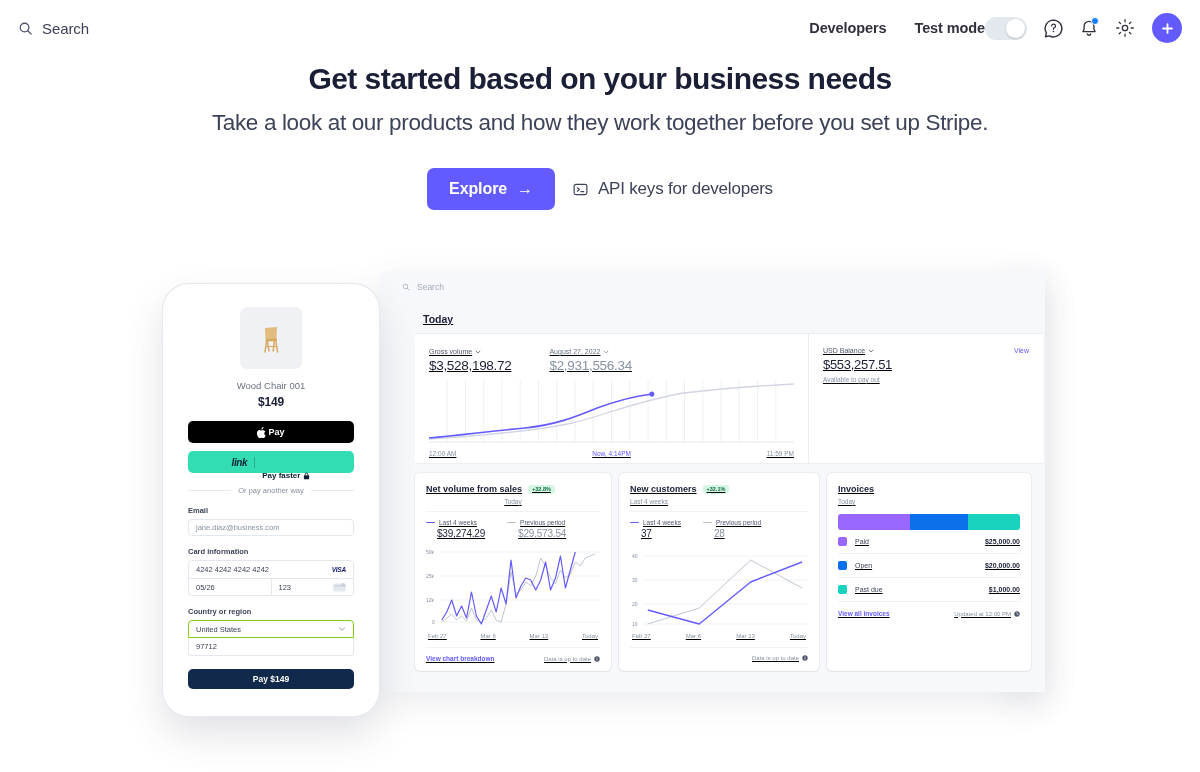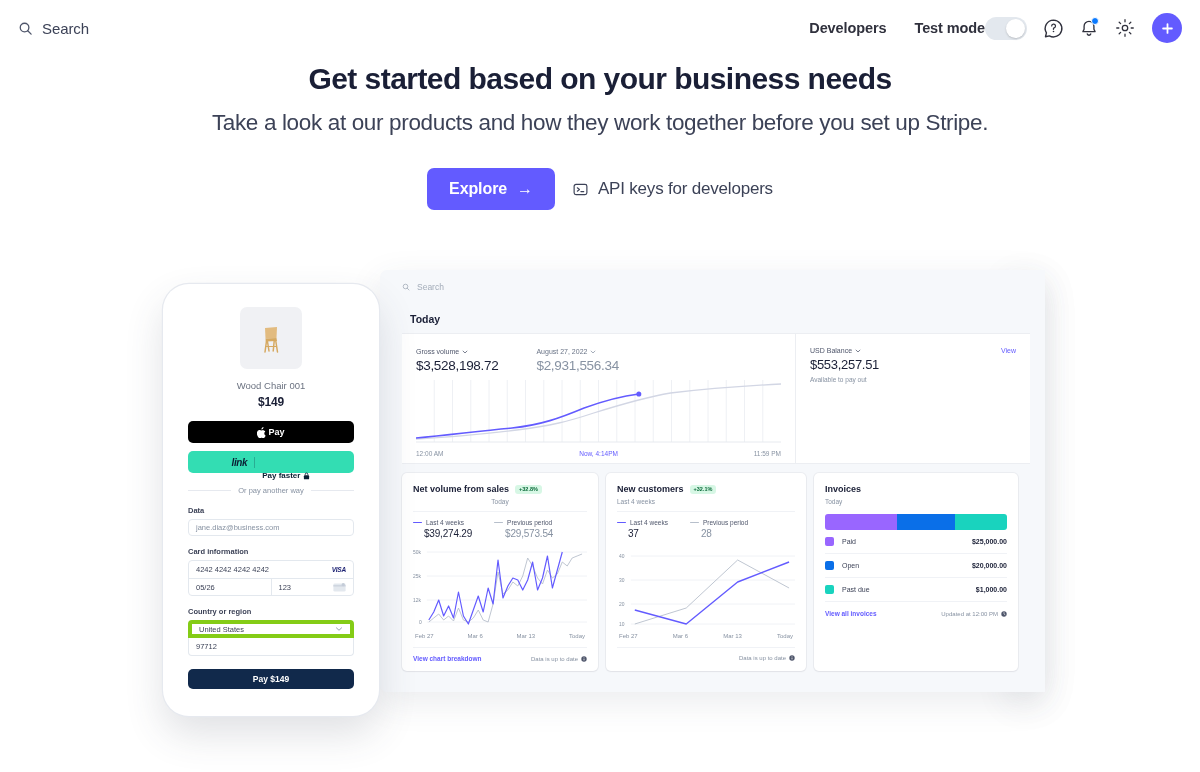--- a/index.html
+++ b/index.html
@@ -47,21 +47,21 @@
 
   
   .dash {
     position:absolute; left:380px; top:0px; width:665px; height:422px;
     background:#f6f8fb; border-top-left-radius:7px; border-bottom-left-radius:7px;
     box-shadow: 0 10px 34px rgba(60,66,87,.10);
     overflow:hidden;
   }
   .dash-search { display:flex; align-items:center; gap:7px; padding:12px 0 0 22px; }
   .dash-search .t { font-size:8.5px; color:#a3acb9; }
-  .dash-body { position:absolute; left:22px; top:37px; width:628px; }
+  .dash-body { position:absolute; left:35px; top:37px; width:628px;text-decoration:underline; }
   .dash-today { font-size:10.5px; font-weight:700; color:#1a1f36; padding:6px 0 8px 8px; }
 
   .panel-row { display:flex; background:#fff; border-top:1px solid #eceef2; border-bottom:1px solid #eceef2; }
   .panel-left { flex:1; padding:14px 14px 6px 14px; position:relative; }
   .panel-right { width:235px; border-left:1px solid #eceef2; }
 
   .gv-head { display:flex; align-items:center; gap:38px; }
   .gv-cell .lbl { font-size:7px; color:#4f566b; display:flex; align-items:center; gap:3px; }
   .gv-cell .lbl.muted { color:#697386; }
   .gv-cell .val { font-size:13.5px; color:#1a1f36; margin-top:3px; letter-spacing:-0.3px; }
@@ -134,21 +134,21 @@
   .or .tx { font-size:7.5px; color:#8792a2; }
   .fld-label { font-size:7.5px; font-weight:700; color:#3c4257; margin-top:11px; margin-bottom:4px; }
   .fld { height:17px; border:1px solid #e3e8ee; border-radius:4px; display:flex; align-items:center; padding:0 7px; font-size:7.5px; color:#3c4257; background:#fff; }
   .fld.ph { color:#8792a2; }
   .card-box { border:1px solid #e3e8ee; border-radius:4px; overflow:hidden; }
   .card-box .r1 { height:17px; display:flex; align-items:center; padding:0 7px; font-size:7.5px; color:#3c4257; }
   .card-box .r2 { height:17px; display:flex; border-top:1px solid #e3e8ee; }
   .card-box .r2 .c { flex:1; display:flex; align-items:center; padding:0 7px; font-size:7.5px; color:#3c4257; }
   .card-box .r2 .c + .c { border-left:1px solid #e3e8ee; }
   .visa { margin-left:auto; font-size:6.5px; font-weight:800; font-style:italic; color:#1a1f71; letter-spacing:-0.2px;}
-  .sel { height:18px; border:4px solid #84cc16; border-top-left-radius:4px; border-top-right-radius:4px; display:flex; align-items:center; padding:0 7px; font-size:7.5px; color:#3c4257;justify-content:flex-end; }
+  .sel { height:18px; border:1px solid #84cc16; border-top-left-radius:4px; border-top-right-radius:4px; display:flex; align-items:center; padding:0 7px; font-size:7.5px; color:#3c4257;justify-content:flex-end; }
   .sel .cv { margin-left:auto; color:#8792a2; font-size:8px; }
   .zip { height:18px; border:1px solid #e3e8ee; border-top:none; border-bottom-left-radius:4px; border-bottom-right-radius:4px; display:flex; align-items:center; padding:0 7px; font-size:7.5px; color:#3c4257; }
   .btn-pay { margin-top:13px; height:20px; border-radius:5px; background:#11294b; color:#fff; display:flex; align-items:center; justify-content:center; font-size:8.5px; font-weight:700; cursor:pointer; }
 
   svg { display:block; }
 </style>
 </head>
 <body>
 
 <div class="page">
@@ -568,21 +568,21 @@
             </span>
           </span>
         </div>
 
         <div class="or">
           <span class="ln"></span>
           <span class="tx">Or pay another way</span>
           <span class="ln"></span>
         </div>
 
-        <div class="fld-label">Data</div>
+        <div class="fld-label">Email</div>
         <div class="fld ph">jane.diaz@business.com</div>
 
         <div class="fld-label">Card information</div>
         <div class="card-box">
           <div class="r1">
             <span>4242 4242 4242 4242</span>
             <span class="visa">VISA</span>
           </div>
           <div class="r2">
             <div class="c">05/26</div>

